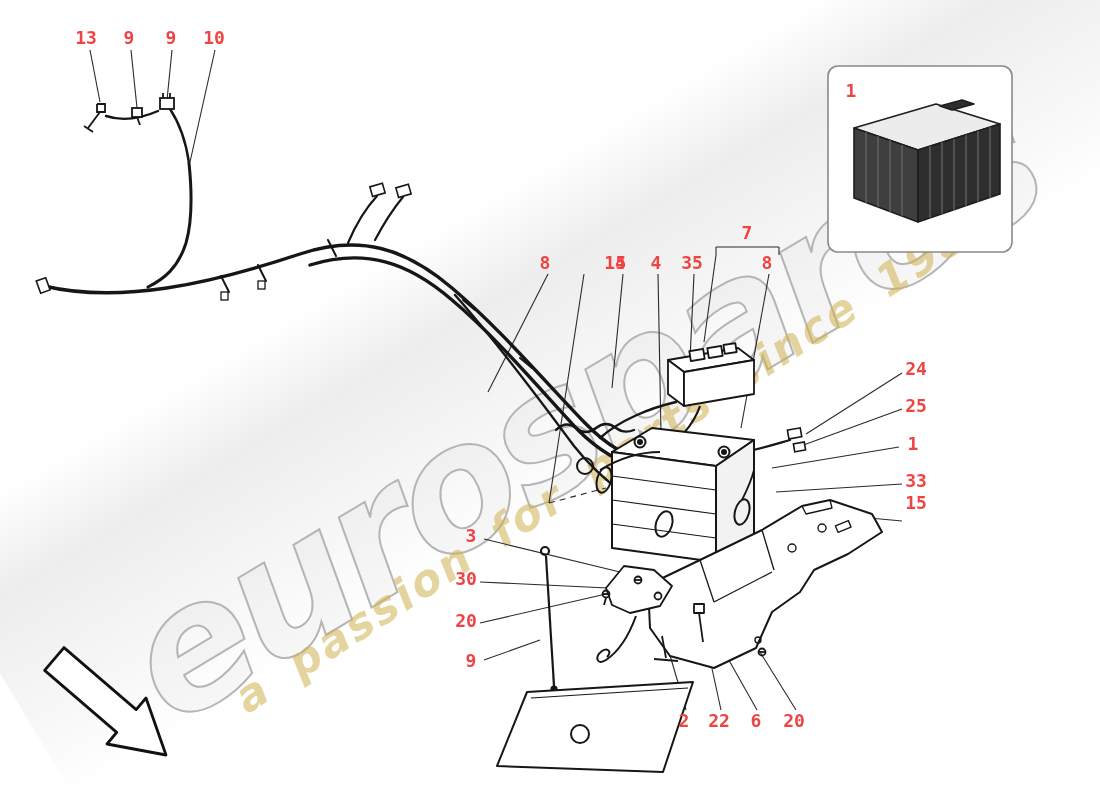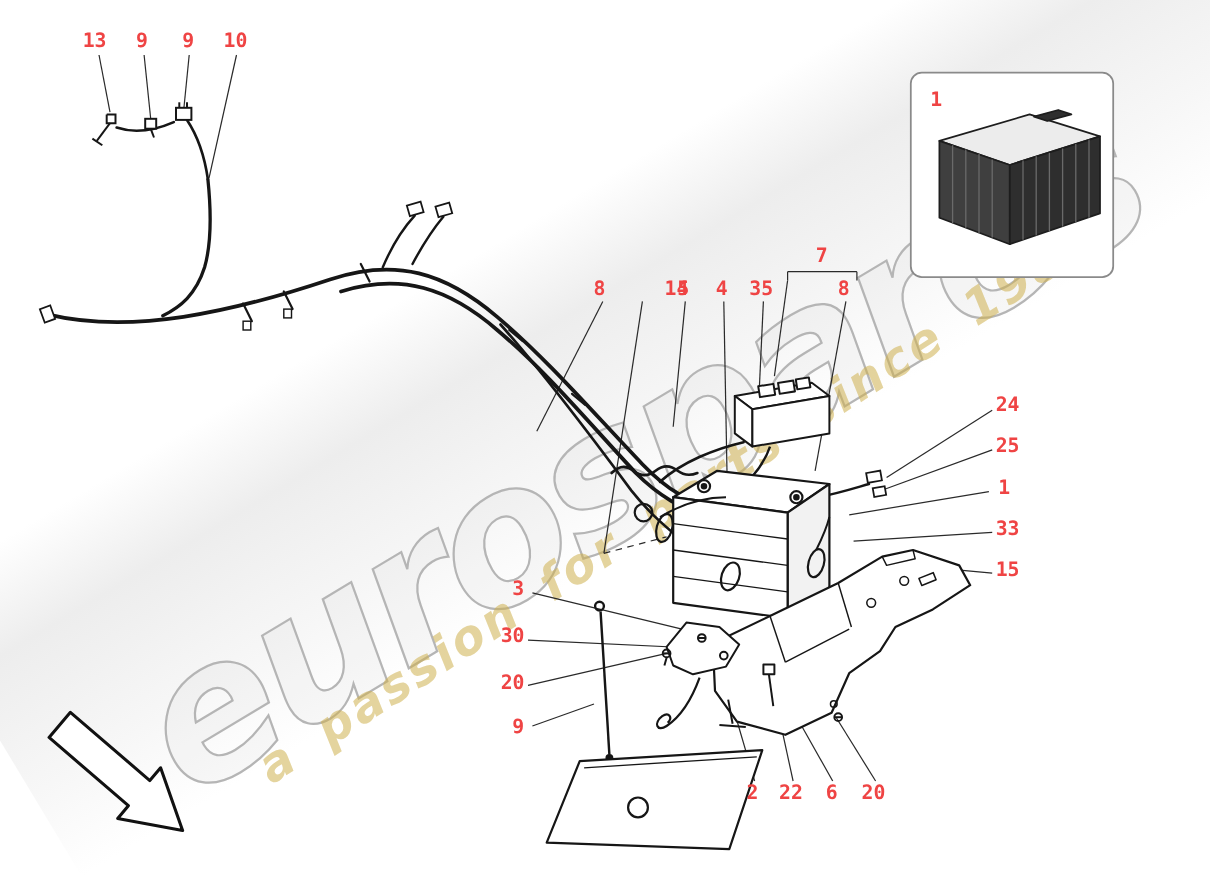--- a/index.html
+++ b/index.html
@@ -218,21 +218,21 @@
     <span class="callout" style="left:615px;top:263px">14</span>
     <span class="callout" style="left:621px;top:263px">5</span>
     <span class="callout" style="left:656px;top:263px">4</span>
     <span class="callout" style="left:692px;top:263px">35</span>
     <span class="callout" style="left:747px;top:233px">7</span>
     <span class="callout" style="left:767px;top:263px">8</span>
     <span class="callout" style="left:916px;top:369px">24</span>
     <span class="callout" style="left:916px;top:406px">25</span>
     <span class="callout" style="left:913px;top:444px">1</span>
     <span class="callout" style="left:916px;top:481px">33</span>
-    <span class="callout" style="left:916px;top:519px">15</span>
+    <span class="callout" style="left:916px;top:503px">15</span>
     <span class="callout" style="left:471px;top:536px">3</span>
     <span class="callout" style="left:466px;top:579px">30</span>
     <span class="callout" style="left:466px;top:621px">20</span>
     <span class="callout" style="left:471px;top:661px">9</span>
     <span class="callout" style="left:684px;top:721px">2</span>
     <span class="callout" style="left:719px;top:721px">22</span>
     <span class="callout" style="left:756px;top:721px">6</span>
     <span class="callout" style="left:794px;top:721px">20</span>
   </div>
 

